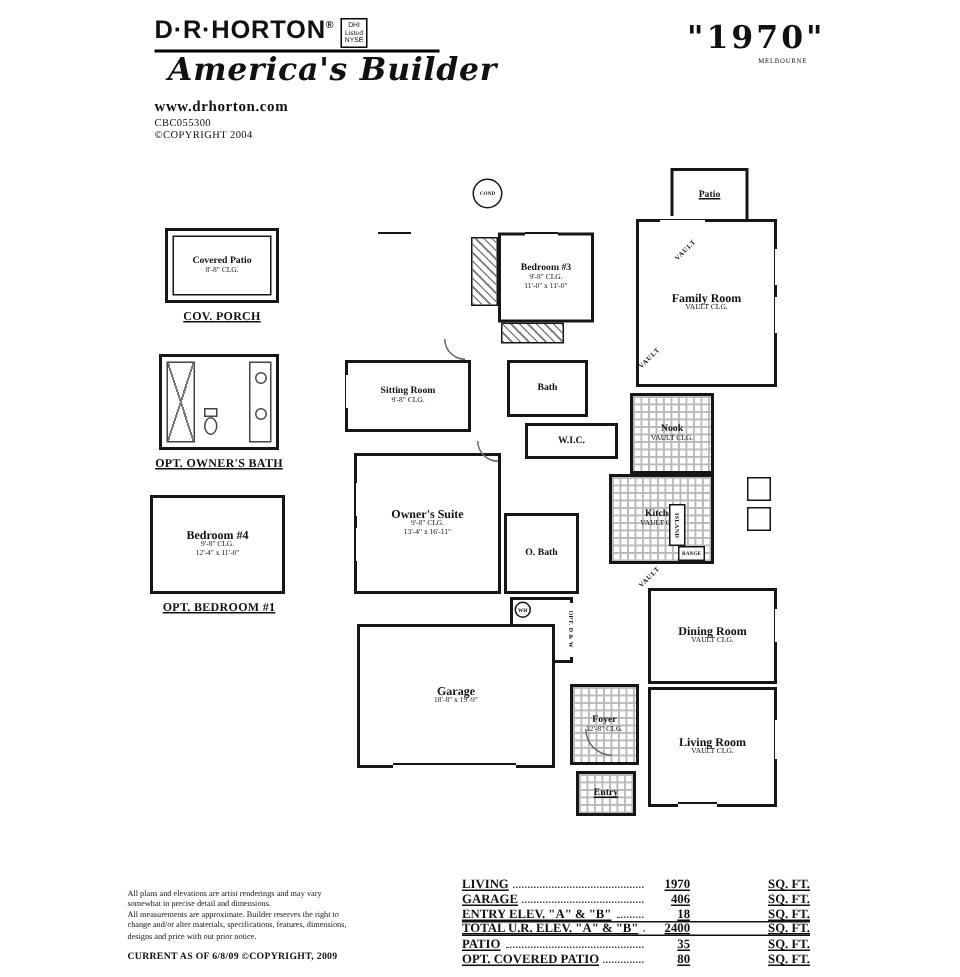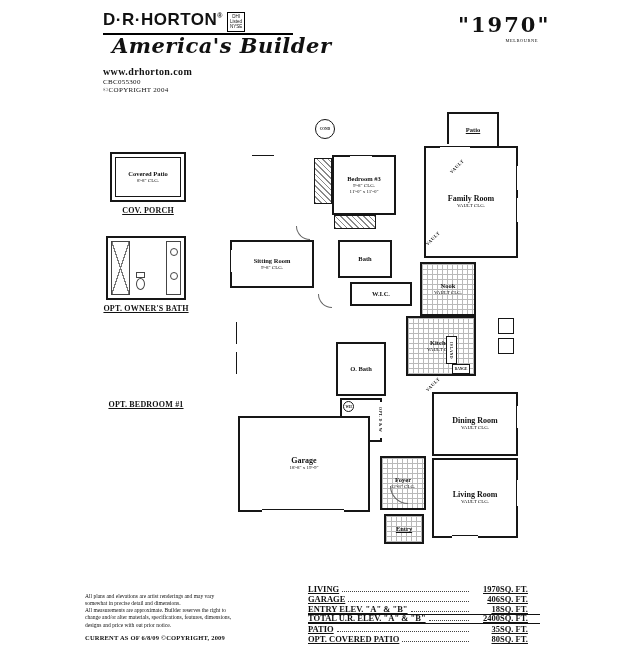--- a/index.html
+++ b/index.html
@@ -63,21 +63,21 @@
 
   
   .disc { position:absolute; left:85px; top:593px; width:190px; font-size:5.5px; line-height:1.3; }
   .current { position:absolute; left:85px; top:634px; font-size:6.5px; font-weight:bold; letter-spacing:.2px; }
   .sqft { position:absolute; left:308px; top:584px; width:232px; font-size:8.5px; font-weight:bold;text-decoration:underline; }
   .trow { display:flex; align-items:flex-end; height:10px; }
   .trow.total { border-top:1px solid #111; border-bottom:1px solid #111; }
   .tlabel { white-space:nowrap; }
   .tfill { flex:1; border-bottom:1px dotted #444; margin:0 3px 2px 3px; }
   .tval { width:28px; text-align:right; }
-  .tunit { width:40px; text-align:left; }
+  .tunit { width:40px; text-align:right;margin-left:40px; }
 </style>
 </head>
 <body>
 
 <div class="page">
 
   <div class="brand-row">
     <span class="brand"><span>D·R·HORTON</span><sup>®</sup></span>
     <span class="badge">
       <div>DHI</div>
@@ -104,20 +104,25 @@
   <div class="inset" style="left:106px;top:236px;width:80px;height:64px">
     <div class="fixture xmark" style="left:3px;top:3px;width:19px;height:54px"></div>
     <div class="fixture" style="left:28px;top:40px;width:9px;height:12px;border-radius:50%"></div>
     <div class="fixture" style="left:28px;top:34px;width:9px;height:6px"></div>
     <div class="fixture" style="right:3px;top:3px;width:15px;height:54px"></div>
     <div class="fixture" style="right:6px;top:10px;width:8px;height:8px;border-radius:50%"></div>
     <div class="fixture" style="right:6px;top:34px;width:8px;height:8px;border-radius:50%"></div>
   </div>
   <div class="caption" style="left:96px;top:304px;width:100px">OPT. OWNER'S BATH</div>
 
+  <div class="inset" style="left:100px;top:330px;width:90px;height:66px">
+    <div class="rname">Bedroom #4</div>
+    <div class="rsub">9'-8" CLG.</div>
+    <div class="rsub">12'-4" x 11'-0"</div>
+  </div>
   <div class="caption" style="left:96px;top:400px;width:100px">OPT. BEDROOM #1</div>
 
   <div class="room" style="left:447px;top:112px;width:52px;height:36px">
     <div class="rname sm ul">Patio</div>
   </div>
   <div class="circle" style="left:315px;top:119px;width:20px;height:20px">COND</div>
 
   <div class="room" style="left:424px;top:146px;width:94px;height:112px">
     <div class="rname">Family Room</div>
     <div class="rsub">VAULT CLG.</div>
@@ -146,20 +151,25 @@
   </div>
   <div class="room" style="left:230px;top:240px;width:84px;height:48px">
     <div class="rname sm">Sitting Room</div>
     <div class="rsub">9'-8" CLG.</div>
   </div>
   <div class="room" style="left:338px;top:240px;width:54px;height:38px">
     <div class="rname sm">Bath</div>
   </div>
   <div class="room" style="left:350px;top:282px;width:62px;height:24px">
     <div class="rname sm">W.I.C.</div>
+  </div>
+  <div class="room" style="left:236px;top:302px;width:98px;height:94px">
+    <div class="rname">Owner's Suite</div>
+    <div class="rsub">9'-8" CLG.</div>
+    <div class="rsub">13'-4" x 16'-11"</div>
   </div>
   <div class="room" style="left:336px;top:342px;width:50px;height:54px">
     <div class="rname sm">O. Bath</div>
   </div>
   <div class="room" style="left:340px;top:398px;width:42px;height:44px">
     <div class="rname sm">Laun.</div>
   </div>
   <div class="room" style="left:238px;top:416px;width:132px;height:96px">
     <div class="rname">Garage</div>
     <div class="rsub">18'-8" x 19'-9"</div>

